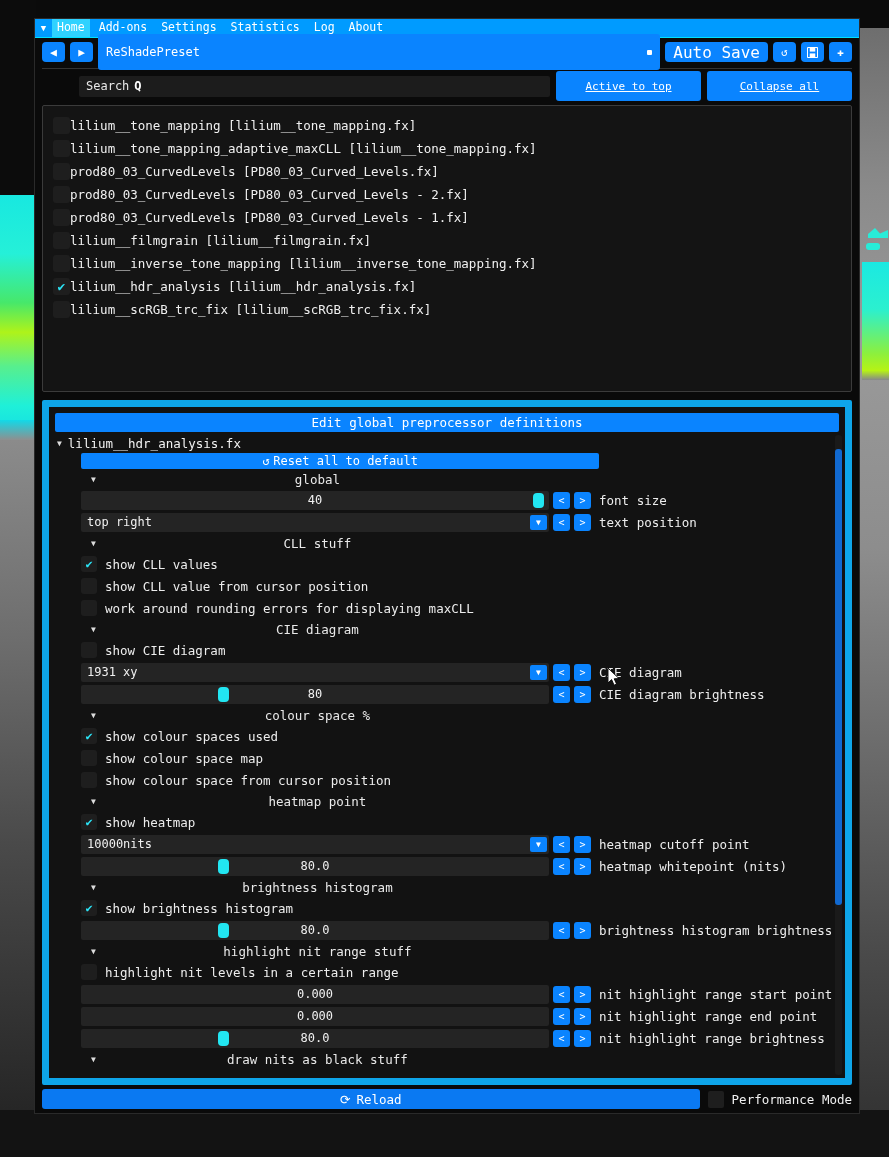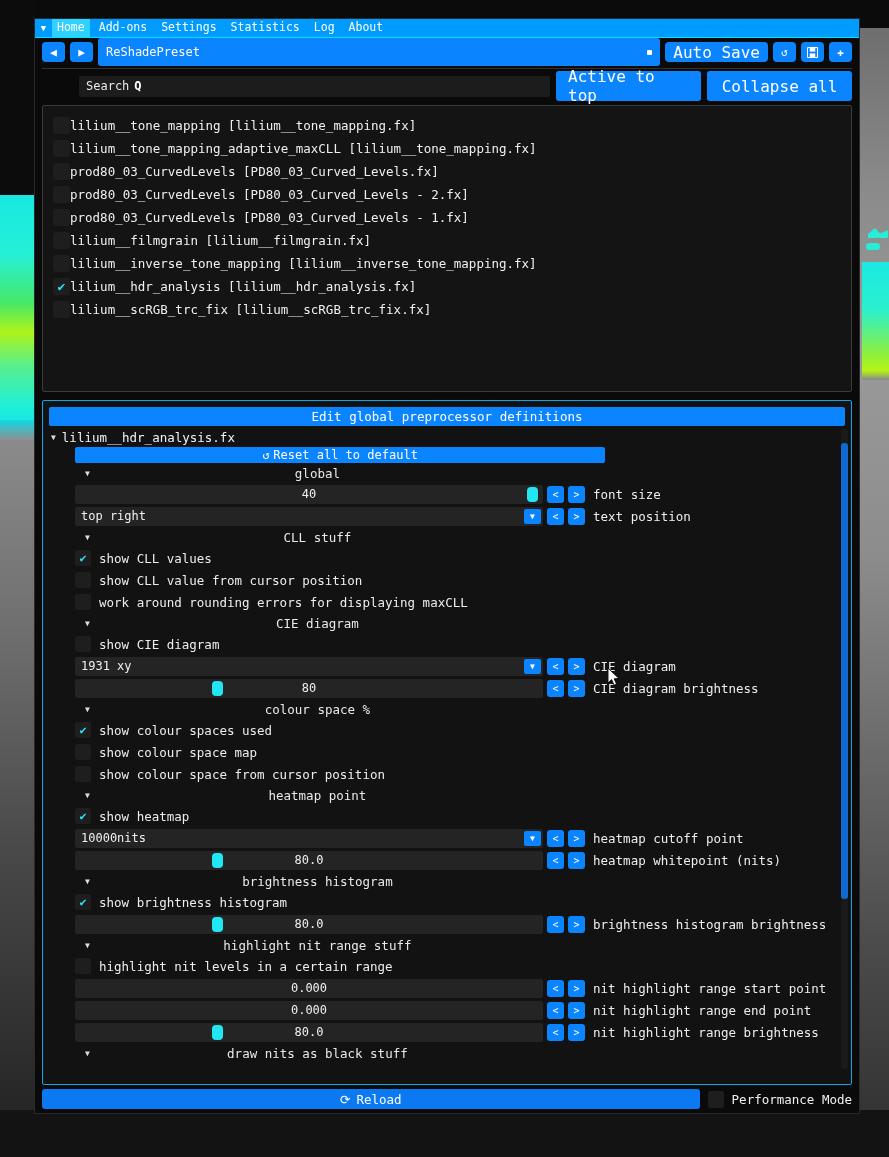--- a/index.html
+++ b/index.html
@@ -65,61 +65,61 @@
   .presetrow {
     height: 28px; background:#0a0a0a; display:flex; align-items:center;
     padding: 0 7px; gap:5px;
   }
   .ico-btn {
     width:23px; height:20px; background:#0a84ff; border-radius:4px;
     display:flex; align-items:center; justify-content:center; color:#fff;
     font-size:11px; flex:0 0 auto;
   }
   .preset-field {
-    flex:1; height:28px; background:#0a84ff; border-radius:3px;
+    flex:1; height:36px; background:#0a84ff; border-radius:3px;
     display:flex; align-items:center; padding:0 8px; color:#fff; font-size:12px;
     position:relative;
   }
   .preset-dot { position:absolute; right:8px; width:5px; height:5px; background:#fff; border-radius:1px;}
   .autosave {
     height:20px; background:#0a84ff; border-radius:4px; color:#fff;
     font-size:16px; display:flex; align-items:center; padding:0 8px;
   }
   .sep { height:1px; background:#333; margin:2px 7px 0 7px; }
 
   
   .searchrow { height:26px; display:flex; align-items:center; padding:0 7px; gap:6px; margin-top:4px;}
   .search-field {
     flex:1; height:21px; background:#1c1c1c; border-radius:2px; display:flex;
     align-items:center; padding:0 7px; color:#e8e8e8; font-size:12px; gap:5px;margin-left:37px;
   }
   .search-ico { font-weight:bold; font-size:12px; color:#fff; }
   .blue-btn {
-    height:30px; background:#0a84ff; border-radius:3px; color:#fff; font-size:16px;
-    display:flex; align-items:center; justify-content:center; padding:0 12px;
+    height:30px; background:#0a84ff; border-radius:3px; color:#fff; font-size:11px;
+    display:flex; align-items:center; justify-content:center; padding:0 12px;text-decoration:underline;
   }
   #btn-active-top { width:145px; }
   #btn-collapse { width:145px; }
 
   
   .panel {
     margin: 6px 7px 0 7px; background:#141414; border:1px solid #3b3b3b;
     border-radius:2px; height:287px; padding:8px 4px 4px 4px; overflow:hidden;
   }
   .shader-row { height:23px; display:flex; align-items:center; padding-left:6px; gap:0; }
   .cb {
     width:17px; height:17px; background:#1e1e1e; border-radius:3px; flex:0 0 auto;
     display:flex; align-items:center; justify-content:center;
     color:#2be3f5; font-size:13px; line-height:1; font-weight:bold;
   }
   .shader-label { color:#f0f0f0; font-size:12.5px; white-space:nowrap; }
 
   
   .defpanel {
-    margin: 8px 7px 0 7px; background:#121212; border:1px solid #0ea5e9;
+    margin: 8px 7px 0 7px; background:#121212; border:7px solid #0ea5e9;
     border-radius:2px; flex:1; padding:6px; display:flex; flex-direction:column;
     min-height:0; position:relative; overflow:hidden;
   }
   .wide-blue {
     height:19px; background:#0a84ff; color:#fff; font-size:12.5px;
     display:flex; align-items:center; justify-content:center; border-radius:2px;
   }
   .fxheader { display:flex; align-items:center; gap:6px; color:#f2f2f2; font-size:12.5px; padding:4px 0 2px 2px;}
   .caret { font-size:8px; color:#ddd; }
   .reset-row { padding-left:26px; padding-right:240px; }

